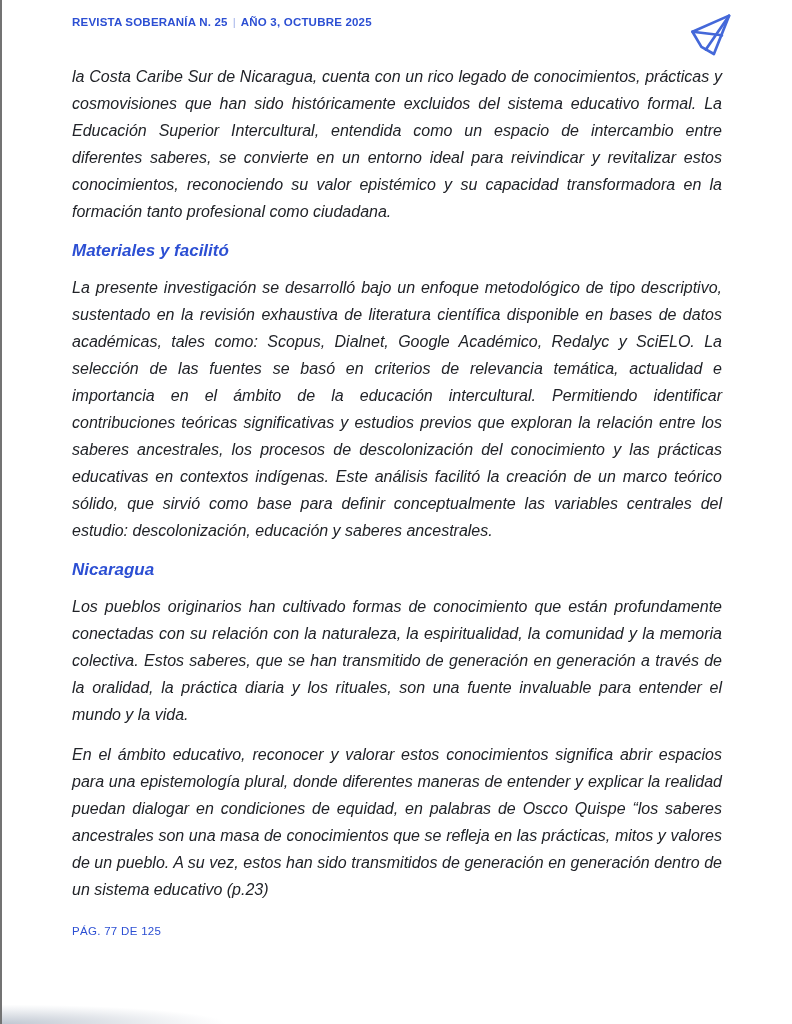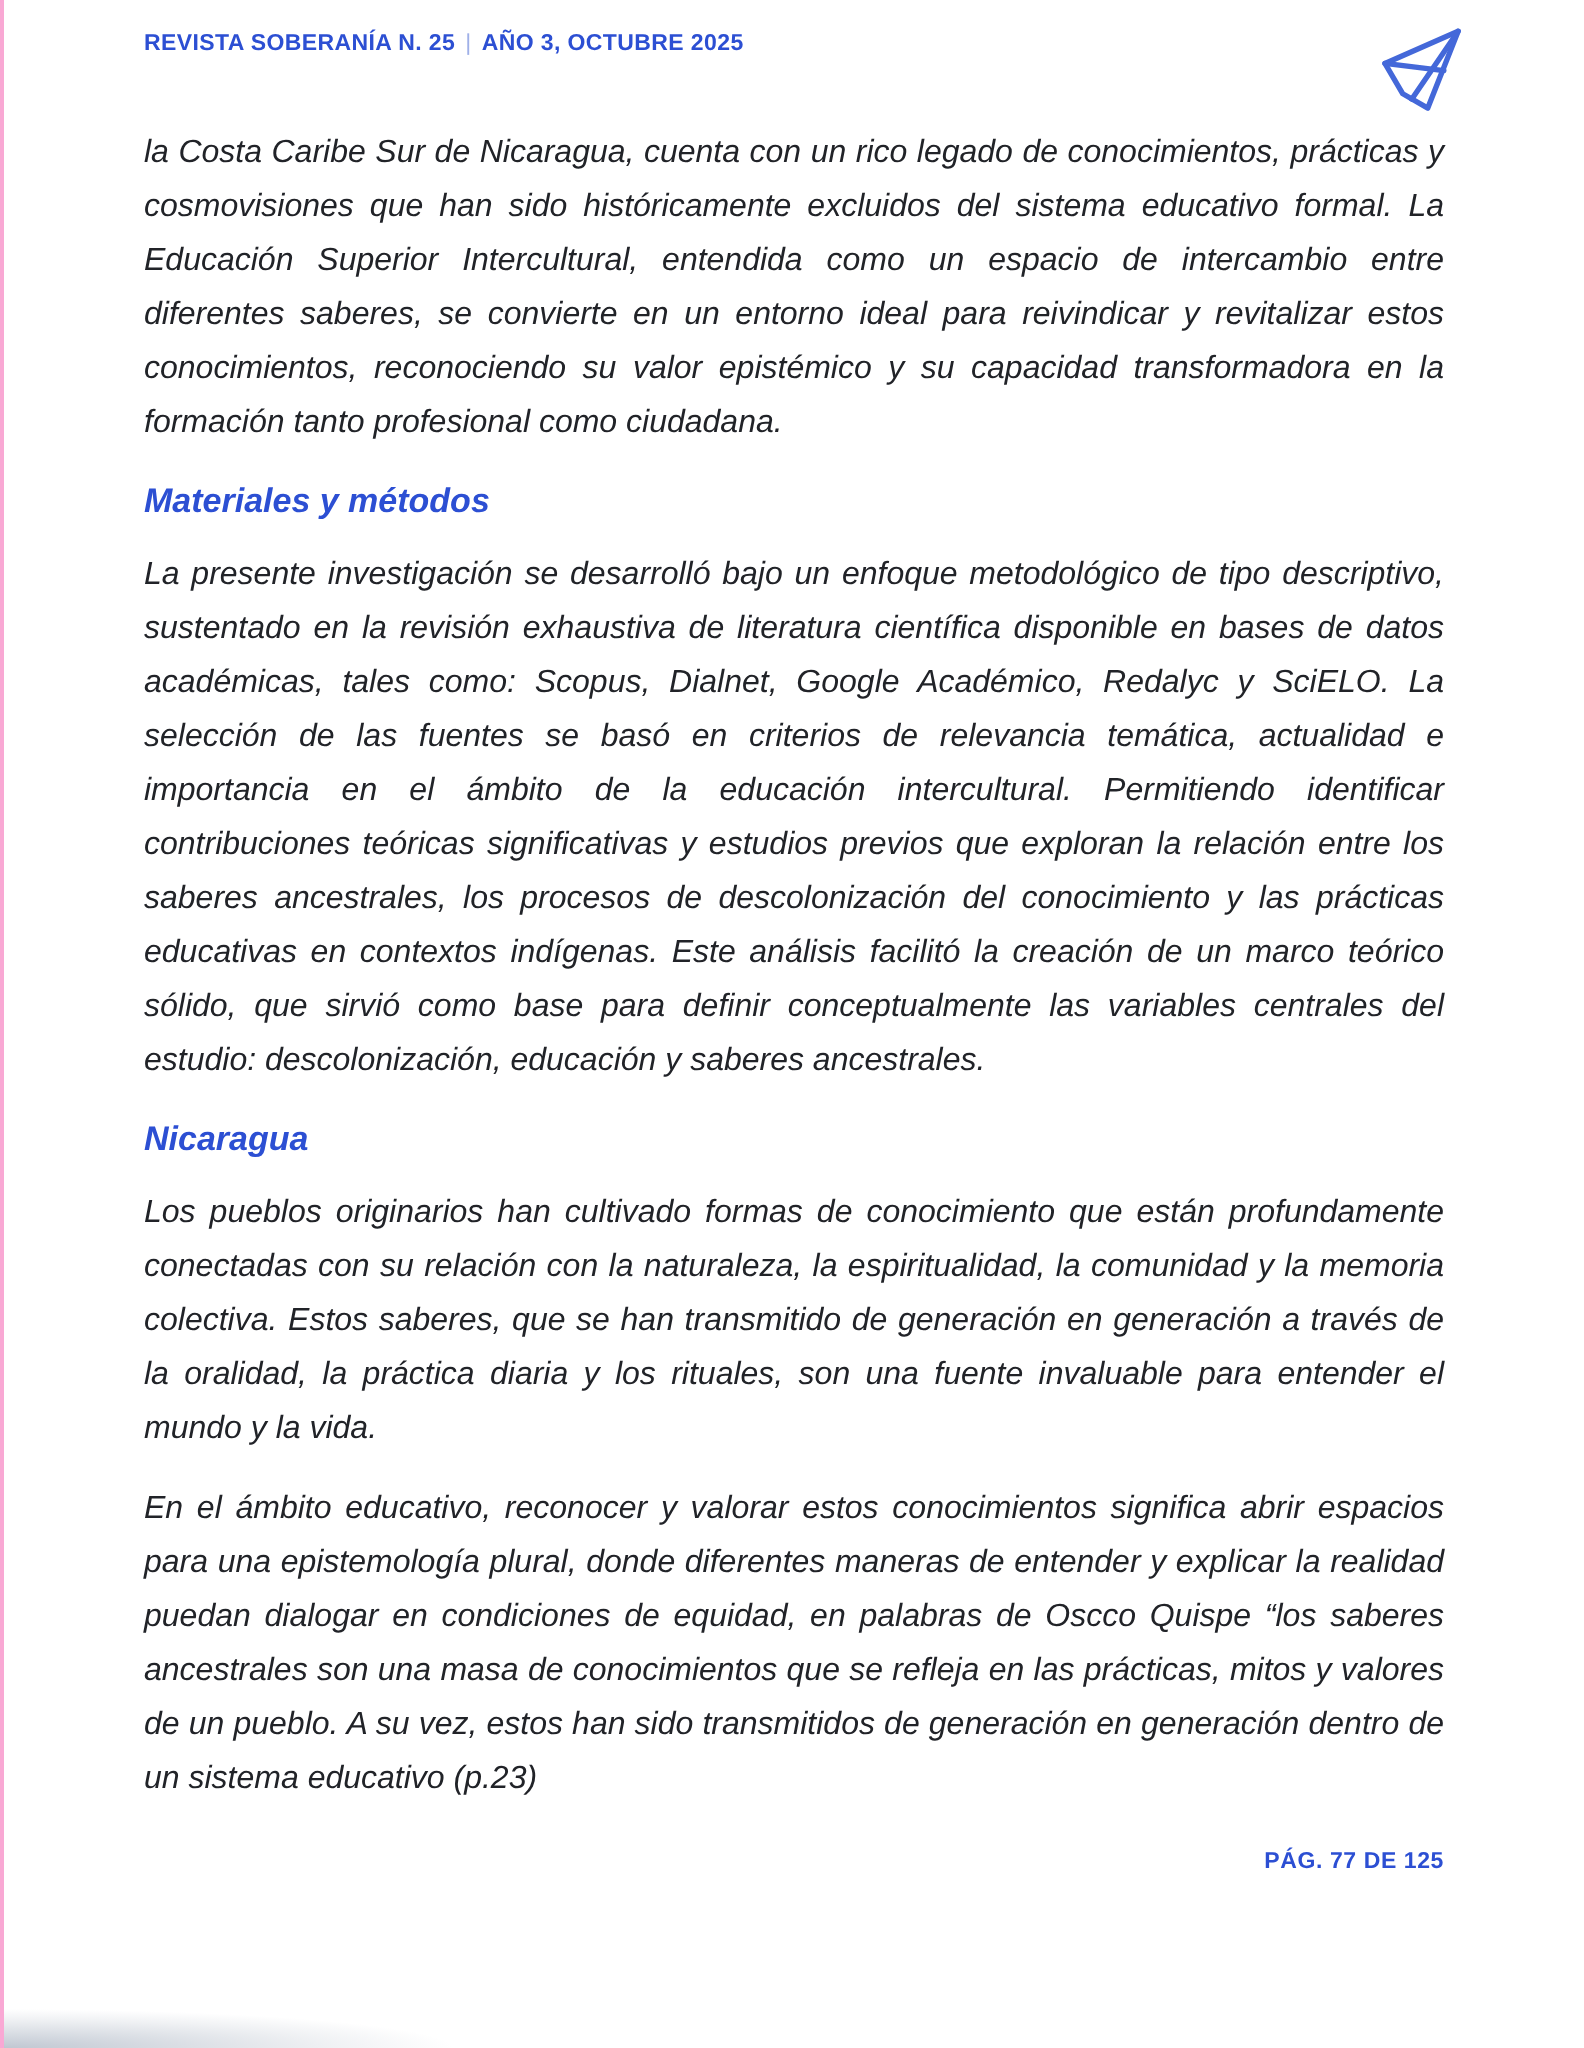--- a/index.html
+++ b/index.html
@@ -11,21 +11,21 @@
     position: relative;
     width: 792px;
     height: 1024px;
     margin: 0 auto;
     box-sizing: border-box;
     padding: 0 70px;
     background: #ffffff;
     font-family: "Liberation Sans", sans-serif;
     color: #212328;
     overflow: hidden;
-    border-left: 2px solid #f9a8d4;
+    border-left: 2px solid #737373;
   }
   
   .page::after {
     content: "";
     position: absolute;
     left: 0;
     bottom: 0;
     width: 300px;
     height: 28px;
     background: radial-gradient(ellipse 300px 26px at 0% 100%,
@@ -68,24 +68,24 @@
     margin: 0 0 13px 0;
   }
   .article h2 {
     font-size: 17px;
     line-height: 26px;
     font-weight: bold;
     color: #2c4fd3;
     margin: 4px 0 10px 0;
   }
   .page-footer {
-    text-align: right;
+    text-align: left;
     margin-top: 22px;
     font-size: 11.5px;
-    font-weight: bold;
+    font-weight: normal;
     letter-spacing: 0.3px;
     color: #2c4fd3;
   }
 </style>
 </head>
 <body>
 
 <div class="page">
 
   <header class="page-header">
@@ -99,21 +99,21 @@
           <path d="M46 6 L20 44"></path>
           <path d="M5 24 L38 28"></path>
         </g>
       </svg>
     </div>
   </header>
 
   <main class="article">
     <p>la Costa Caribe Sur de Nicaragua, cuenta con un rico legado de conocimientos, prácticas y cosmovisiones que han sido históricamente excluidos del sistema educativo formal. La Educación Superior Intercultural, entendida como un espacio de intercambio entre diferentes saberes, se convierte en un entorno ideal para reivindicar y revitalizar estos conocimientos, reconociendo su valor epistémico y su capacidad transformadora en la formación tanto profesional como ciudadana.</p>
 
-    <h2>Materiales y métodos</h2>
+    <h2>Materiales y facilitó</h2>
 
     <p>La presente investigación se desarrolló bajo un enfoque metodológico de tipo descriptivo, sustentado en la revisión exhaustiva de literatura científica disponible en bases de datos académicas, tales como: Scopus, Dialnet, Google Académico, Redalyc y SciELO. La selección de las fuentes se basó en criterios de relevancia temática, actualidad e importancia en el ámbito de la educación intercultural. Permitiendo identificar contribuciones teóricas significativas y estudios previos que exploran la relación entre los saberes ancestrales, los procesos de descolonización del conocimiento y las prácticas educativas en contextos indígenas. Este análisis facilitó la creación de un marco teórico sólido, que sirvió como base para definir conceptualmente las variables centrales del estudio: descolonización, educación y saberes ancestrales.</p>
 
     <h2>Nicaragua</h2>
 
     <p>Los pueblos originarios han cultivado formas de conocimiento que están profundamente conectadas con su relación con la naturaleza, la espiritualidad, la comunidad y la memoria colectiva. Estos saberes, que se han transmitido de generación en generación a través de la oralidad, la práctica diaria y los rituales, son una fuente invaluable para entender el mundo y la vida.</p>
 
     <p>En el ámbito educativo, reconocer y valorar estos conocimientos significa abrir espacios para una epistemología plural, donde diferentes maneras de entender y explicar la realidad puedan dialogar en condiciones de equidad, en palabras de Oscco Quispe “los saberes ancestrales son una masa de conocimientos que se refleja en las prácticas, mitos y valores de un pueblo. A su vez, estos han sido transmitidos de generación en generación dentro de un sistema educativo (p.23)</p>
   </main>
 

